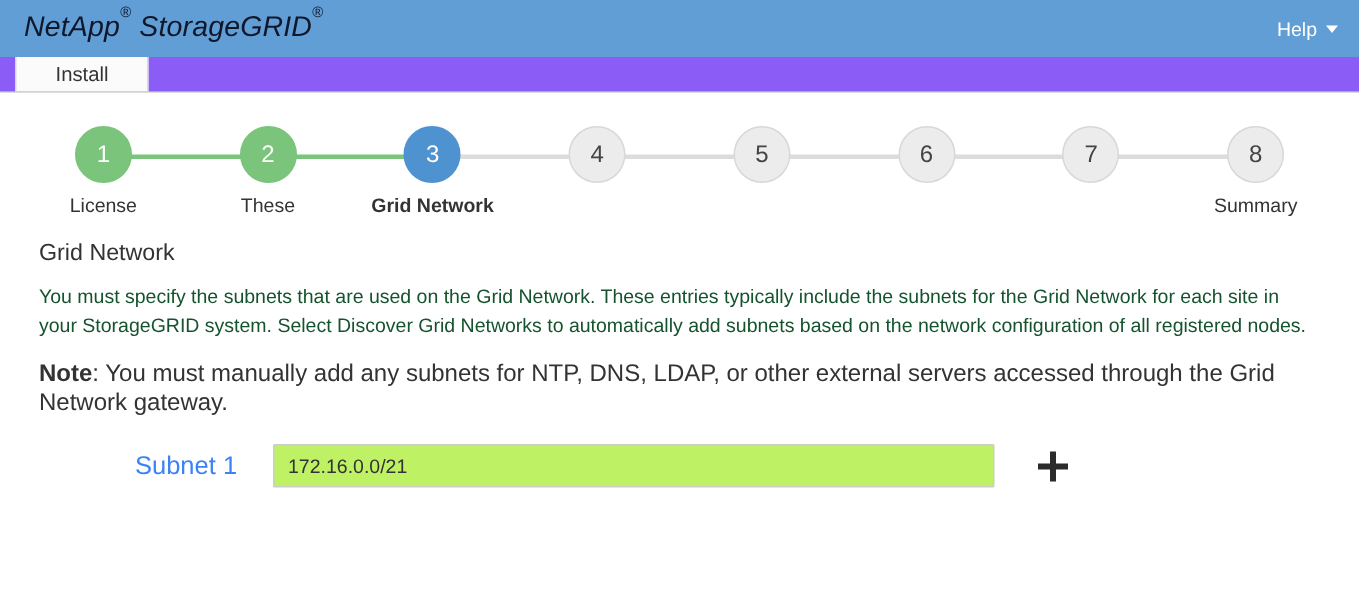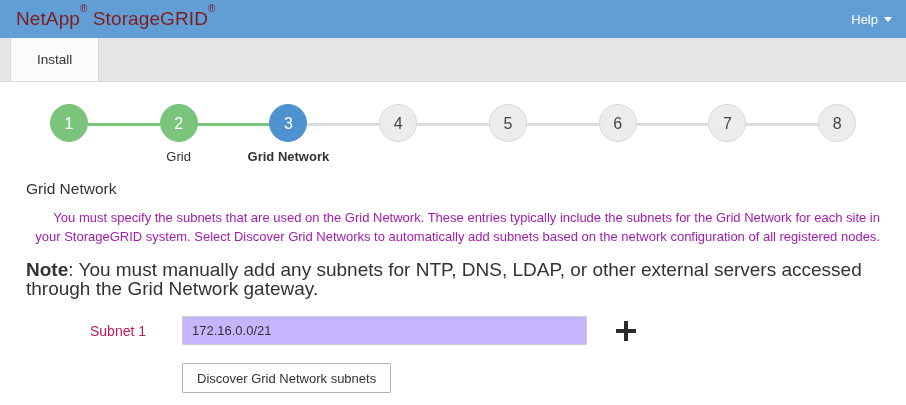--- a/index.html
+++ b/index.html
@@ -19,24 +19,25 @@
   .appbar {
     height: 38px;
     background: #629ed6;
     display: flex;
     align-items: center;
     justify-content: space-between;
     padding: 0 14px 0 16px;
     box-sizing: border-box;
   }
   .brand {
-    color: #7f1d1d;
+    color: #0f172a;
     font-size: 19px;
     letter-spacing: 0.1px;
     white-space: nowrap;
+    font-style: italic;
   }
   .brand sup {
     font-size: 10px;
     top: -0.6em;
     position: relative;
   }
   .help {
     display: flex;
     align-items: center;
     gap: 6px;
@@ -48,22 +49,22 @@
     width: 0;
     height: 0;
     border-left: 4px solid transparent;
     border-right: 4px solid transparent;
     border-top: 5px solid #ffffff;
     display: inline-block;
   }
 
   
   .tabstrip {
-    height: 44px;
-    background: #e5e5e5;
+    height: 24px;
+    background: #8b5cf6;
     border-bottom: 1px solid #dcdcdc;
     display: flex;
     align-items: stretch;
     box-sizing: border-box;
   }
   .tab {
     border-left: 1px solid #d8d8d8;
     border-right: 1px solid #d8d8d8;
     background: #fbfbfb;
     display: flex;
@@ -141,49 +142,48 @@
   }
   .section-title {
     font-size: 15.5px;
     color: #333333;
     margin: 0 0 10px 0;
     font-weight: normal;
   }
   .para {
     font-size: 13px;
     line-height: 19px;
-    color: #a21caf;
+    color: #14532d;
     margin: 0 0 14px 0;
     max-width: 860px;
-    text-align: right;
   }
   .note {
-    font-size: 19px;
+    font-size: 16px;
     line-height: 19px;
     color: #333333;
     margin: 0 0 18px 0;
   }
   .note b { font-weight: bold; }
 
   
   .form-row {
     display: flex;
     align-items: center;
     margin-left: 64px;
   }
   .field-label {
     width: 92px;
-    font-size: 14px;
-    color: #be185d;
+    font-size: 17px;
+    color: #3b82f6;
   }
   .subnet-input {
-    width: 405px;
+    width: 481px;
     height: 29px;
     border: 1px solid #cccccc;
-    background: #c4b5fd;
+    background: #bef264;
     padding: 0 9px;
     font-family: "Liberation Sans", sans-serif;
     font-size: 13px;
     color: #333333;
     box-sizing: border-box;
     border-radius: 1px;
   }
   .plus-btn {
     margin-left: 29px;
     width: 20px;
@@ -239,26 +239,27 @@
   <div class="tab">
     <span>Install</span>
   </div>
 </div>
 
 <div class="wizard">
 
   <div class="step done">
 
     <div class="circle">1</div>
+    <div class="label">License</div>
   </div>
 
   <div class="step done">
     <div class="connector"></div>
     <div class="circle">2</div>
-    <div class="label">Grid</div>
+    <div class="label">These</div>
   </div>
 
   <div class="step active">
     <div class="connector"></div>
     <div class="circle">3</div>
     <div class="label">Grid Network</div>
   </div>
 
   <div class="step">
     <div class="connector"></div>
@@ -276,35 +277,33 @@
   </div>
 
   <div class="step">
     <div class="connector"></div>
     <div class="circle">7</div>
   </div>
 
   <div class="step">
     <div class="connector"></div>
     <div class="circle">8</div>
+    <div class="label">Summary</div>
   </div>
 
 </div>
 
 <div class="content">
 
   <h2 class="section-title">Grid Network</h2>
 
   <p class="para">You must specify the subnets that are used on the Grid Network. These entries typically include the subnets for the Grid Network for each site in your StorageGRID system. Select Discover Grid Networks to automatically add subnets based on the network configuration of all registered nodes.</p>
 
   <p class="note"><b>Note</b><span>: You must manually add any subnets for NTP, DNS, LDAP, or other external servers accessed through the Grid Network gateway.</span></p>
 
   <div class="form-row">
     <label class="field-label">Subnet 1</label>
     <input class="subnet-input" type="text" value="172.16.0.0/21" style="">
     <div class="plus-btn"></div>
   </div>
 
-  <div class="btn-row">
-    <button class="discover-btn">Discover Grid Network subnets</button>
-  </div>
 
 </div>
 
 </body></html>

